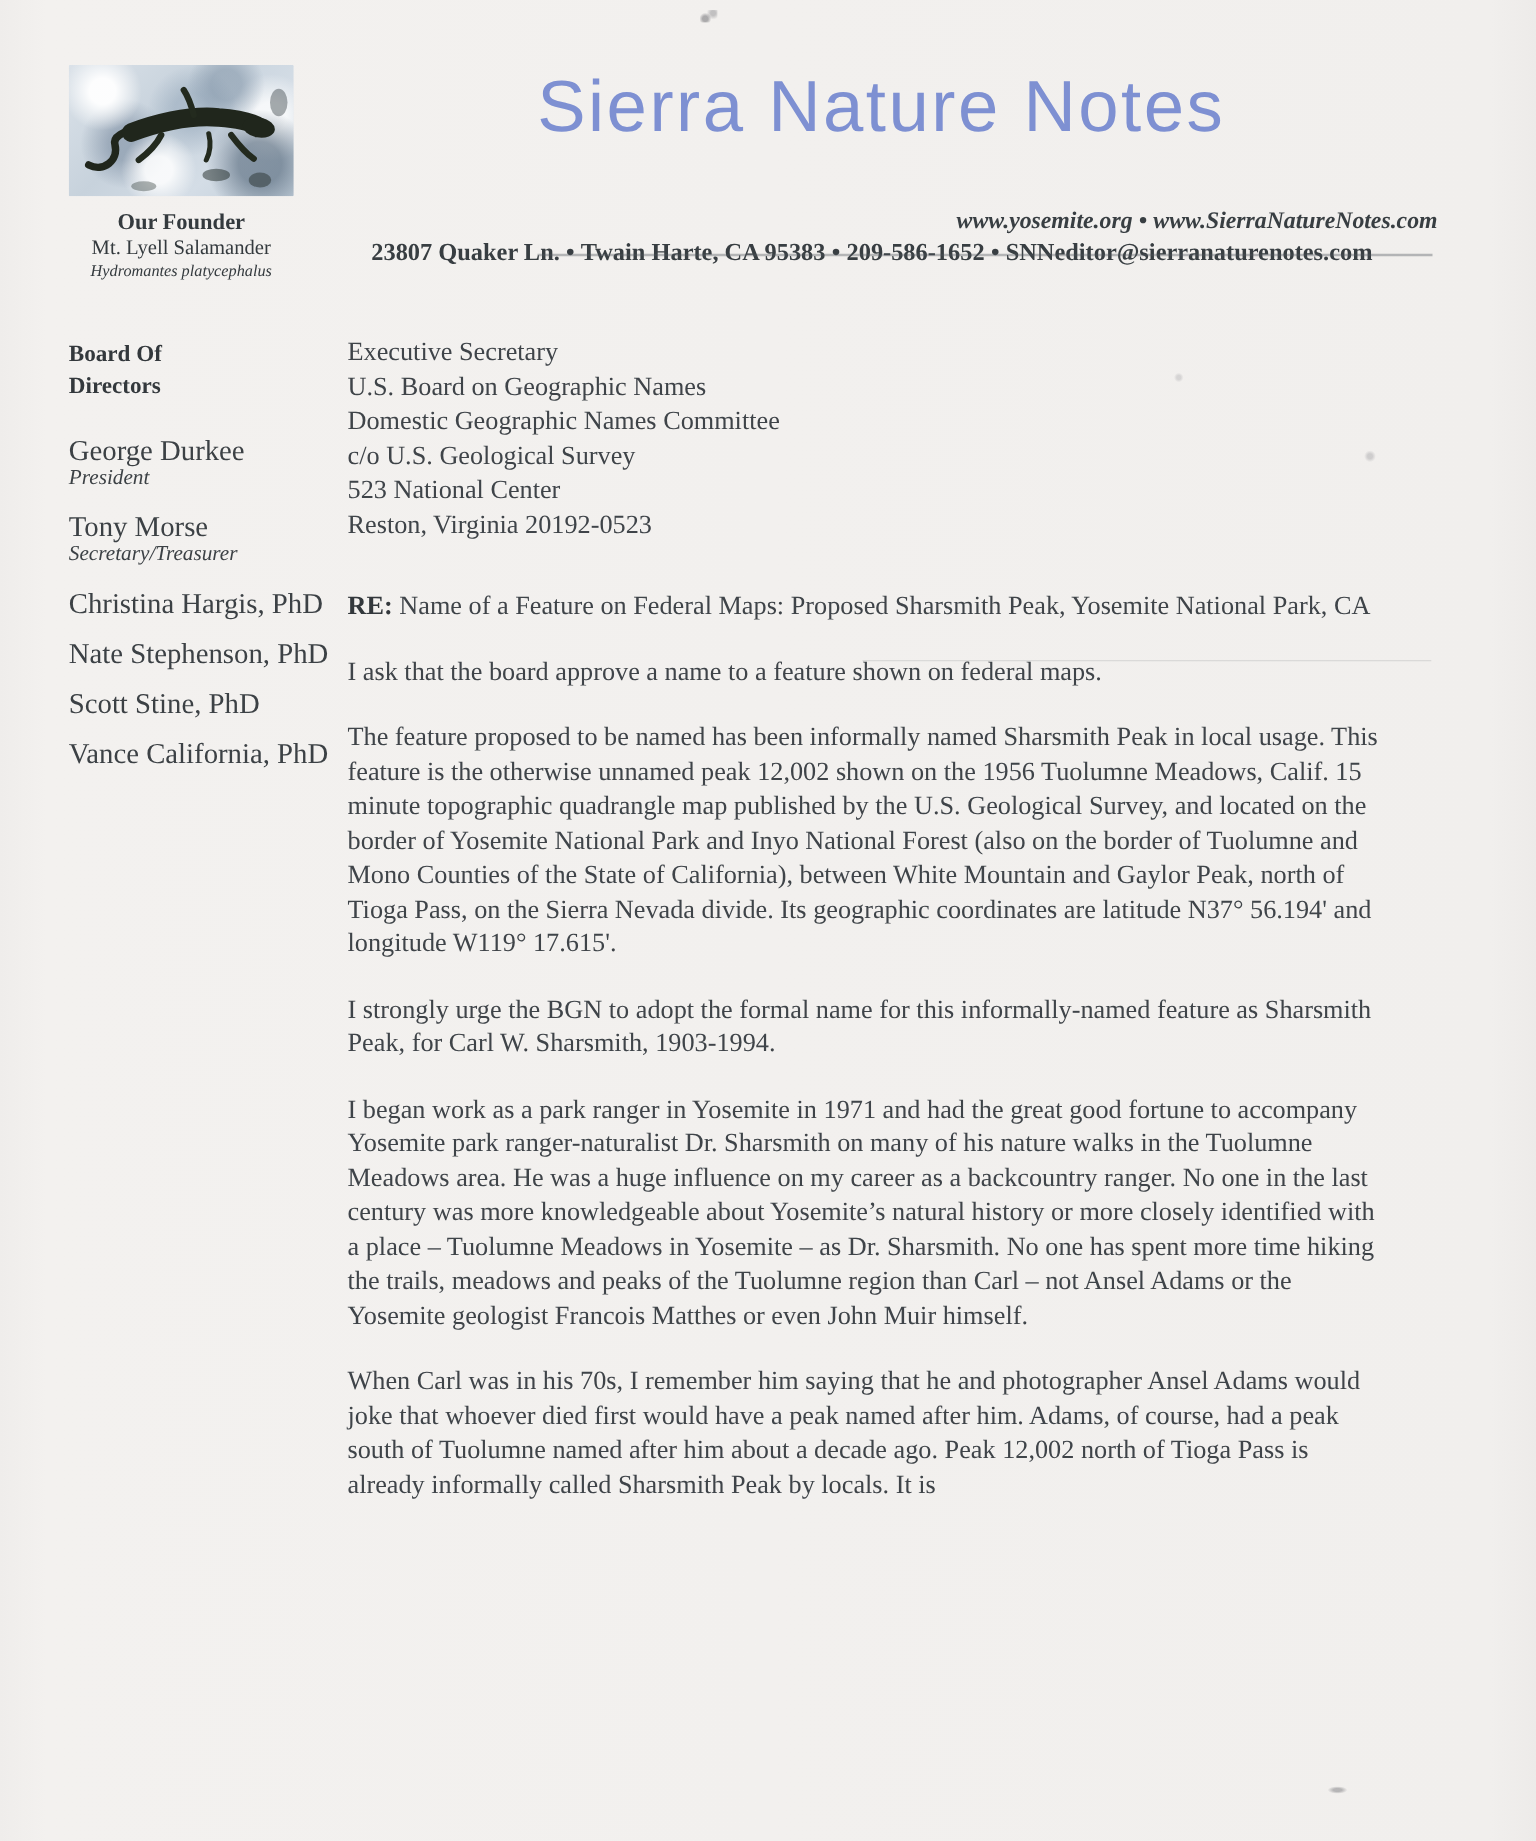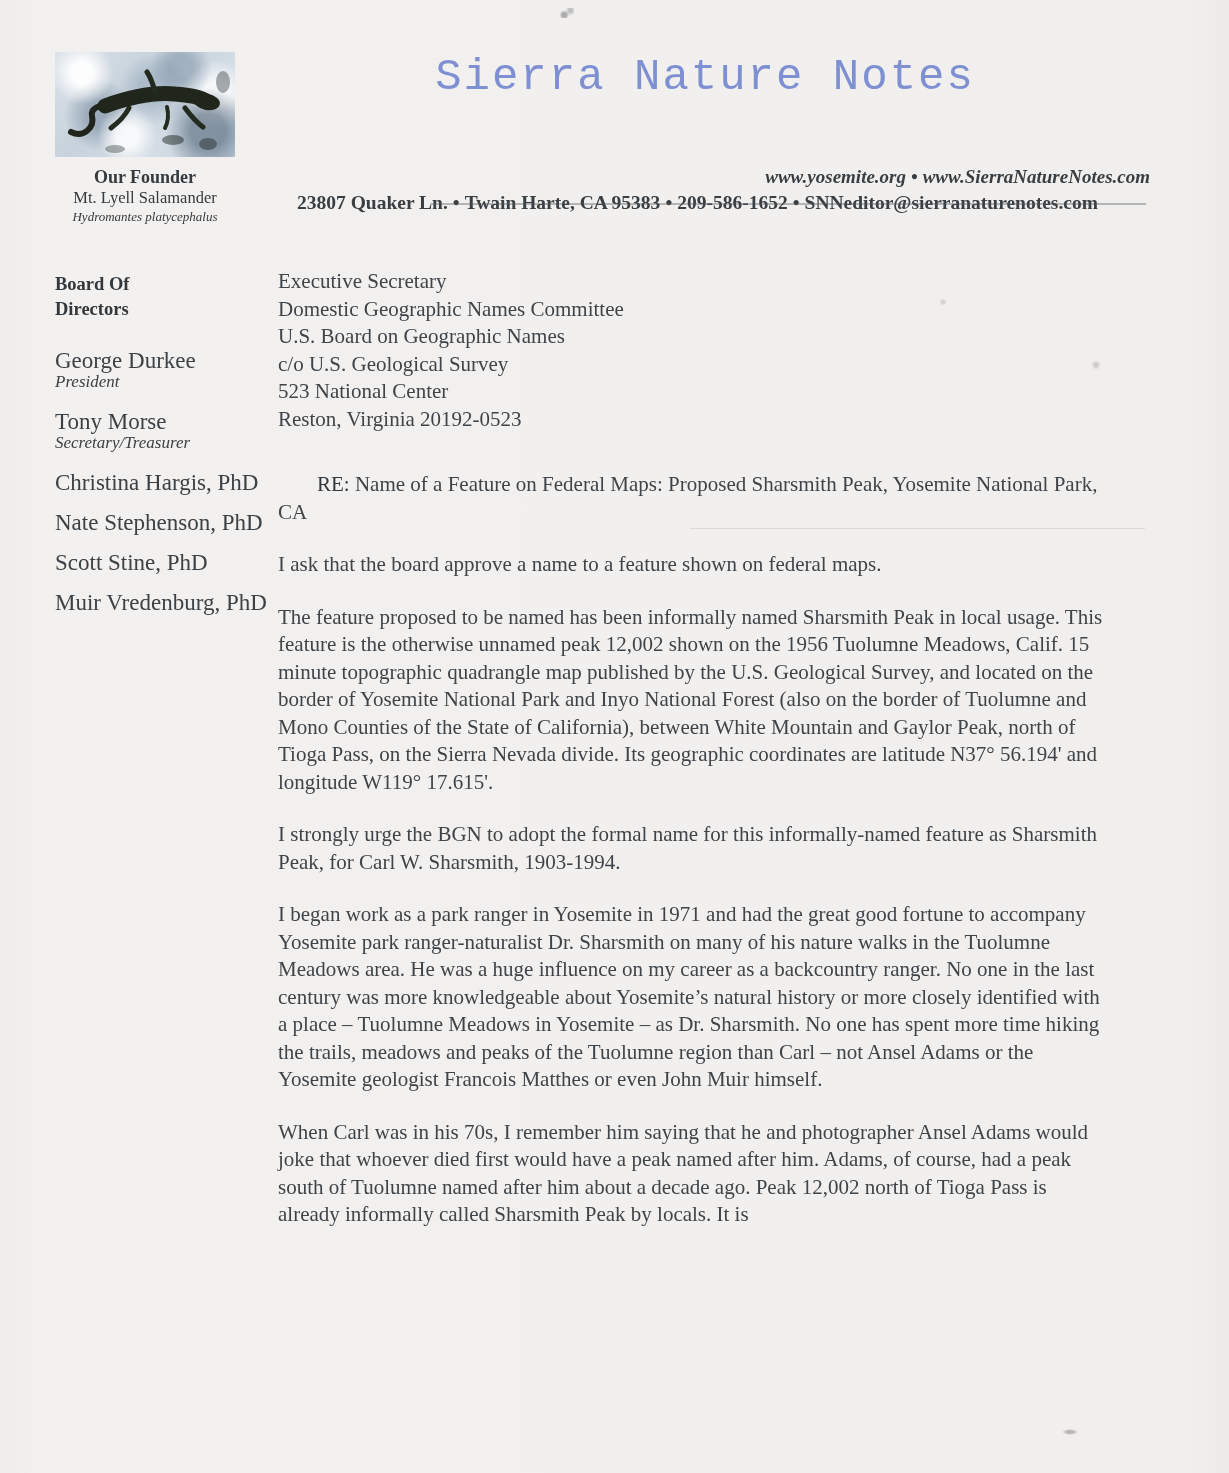--- a/index.html
+++ b/index.html
@@ -35,22 +35,22 @@
   .photo-caption{
     position:absolute;left:20px;top:166px;width:250px;text-align:center;
     color:#343a3e;
   }
   .cap-title{font-weight:bold;font-size:18px;line-height:22px;}
   .cap-sub{font-size:16.5px;line-height:20px;}
   .cap-species{font-style:italic;font-size:13px;line-height:17px;}
   .masthead{
     position:absolute;left:320px;top:52px;width:770px;height:100px;
     text-align:center;
-    font-family:Liberation Mono, monospace;
-    font-size:44px;font-weight:300;letter-spacing:2px;
+    font-family:Liberation Sans, sans-serif;
+    font-size:58px;font-weight:300;letter-spacing:2px;
     color:#7e90d2;
     white-space:nowrap;
   }
   .webline{
     position:absolute;left:250px;top:166px;width:900px;text-align:right;
     font-weight:bold;font-style:italic;font-size:19px;color:#383e42;
     white-space:nowrap;
   }
   .contactline{
     position:absolute;left:240px;top:192px;width:915px;text-align:center;
@@ -70,21 +70,21 @@
   .member{margin-bottom:19px;}
   .m-name{font-size:23px;line-height:21px;}
   .m-role{font-size:17px;line-height:21px;font-style:italic;}
   .m-role:empty{display:none;}
   
   .main{
     position:absolute;left:278px;top:268px;width:832px;
     font-size:21px;line-height:27.5px;color:#3f4449;
   }
   .main p{margin:0 0 25px 0;}
-  .re-label{font-weight:normal;color:#33383c;margin-left:39px;}
+  .re-label{font-weight:bold;color:#33383c;}
   
   .artifact{position:absolute;pointer-events:none;}
   .strike1{left:430px;top:203px;width:716px;height:2px;background:rgba(80,85,92,.38);}
   .strike2{left:690px;top:528px;width:455px;height:1px;background:rgba(80,85,92,.14);}
   .speck1{left:560px;top:8px;width:14px;height:10px;
     background:radial-gradient(circle at 30% 70%, rgba(100,100,105,.5) 0 18%, transparent 40%),
                radial-gradient(circle at 75% 25%, rgba(120,120,125,.4) 0 15%, transparent 40%);}
   .speck2{left:1062px;top:1429px;width:16px;height:6px;
     background:radial-gradient(ellipse at 50% 50%, rgba(110,110,115,.45) 0 30%, transparent 70%);}
   .speck3{left:1090px;top:360px;width:12px;height:10px;
@@ -146,31 +146,31 @@
     </div>
     <div class="member">
       <div class="m-name">Nate Stephenson, PhD</div>
 
     </div>
     <div class="member">
       <div class="m-name">Scott Stine, PhD</div>
 
     </div>
     <div class="member">
-      <div class="m-name">Muir Vredenburg, PhD</div>
+      <div class="m-name">Vance California, PhD</div>
 
     </div>
   </div>
 
   <div class="main">
 
     <div style="margin-bottom:38px;">
       <div>Executive Secretary</div>
+      <div>U.S. Board on Geographic Names</div>
       <div>Domestic Geographic Names Committee</div>
-      <div>U.S. Board on Geographic Names</div>
       <div>c/o U.S. Geological Survey</div>
       <div>523 National Center</div>
       <div>Reston, Virginia 20192-0523</div>
     </div>
 
     <p><span class="re-label">RE:</span> <span>Name of a Feature on Federal Maps: Proposed Sharsmith Peak, Yosemite National Park, CA</span></p>
 
     <p>I ask that the board approve a name to a feature shown on federal maps.</p>
     <p>The feature proposed to be named has been informally named Sharsmith Peak in local usage. This feature is the otherwise unnamed peak 12,002 shown on the 1956 Tuolumne Meadows, Calif. 15 minute topographic quadrangle map published by the U.S. Geological Survey, and located on the border of Yosemite National Park and Inyo National Forest (also on the border of Tuolumne and Mono Counties of the State of California), between White Mountain and Gaylor Peak, north of Tioga Pass, on the Sierra Nevada divide. Its geographic coordinates are latitude N37° 56.194' and longitude W119° 17.615'.</p>
     <p>I strongly urge the BGN to adopt the formal name for this informally-named feature as Sharsmith Peak, for Carl W. Sharsmith, 1903-1994.</p>

